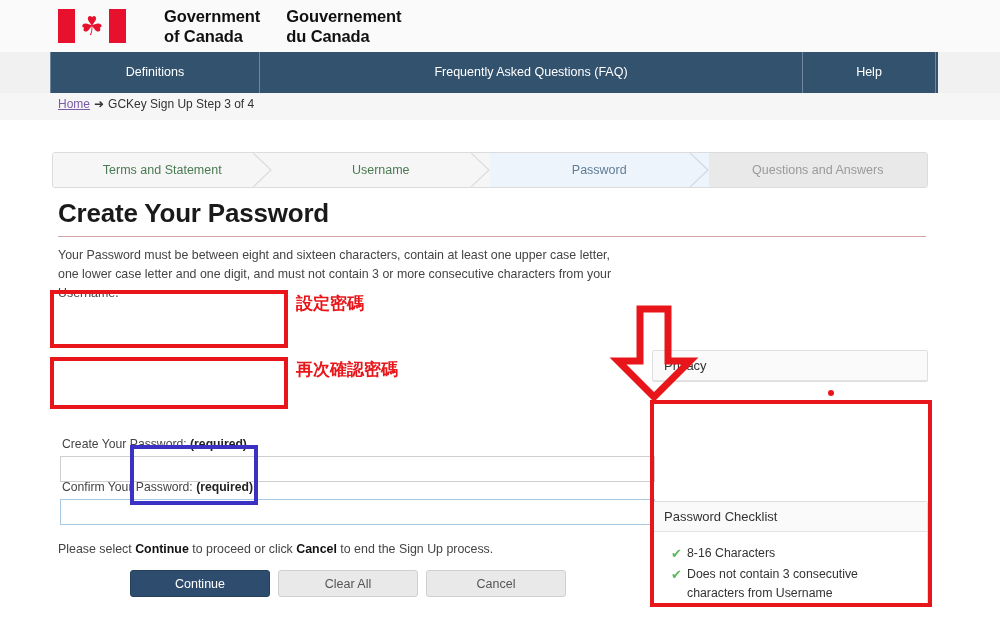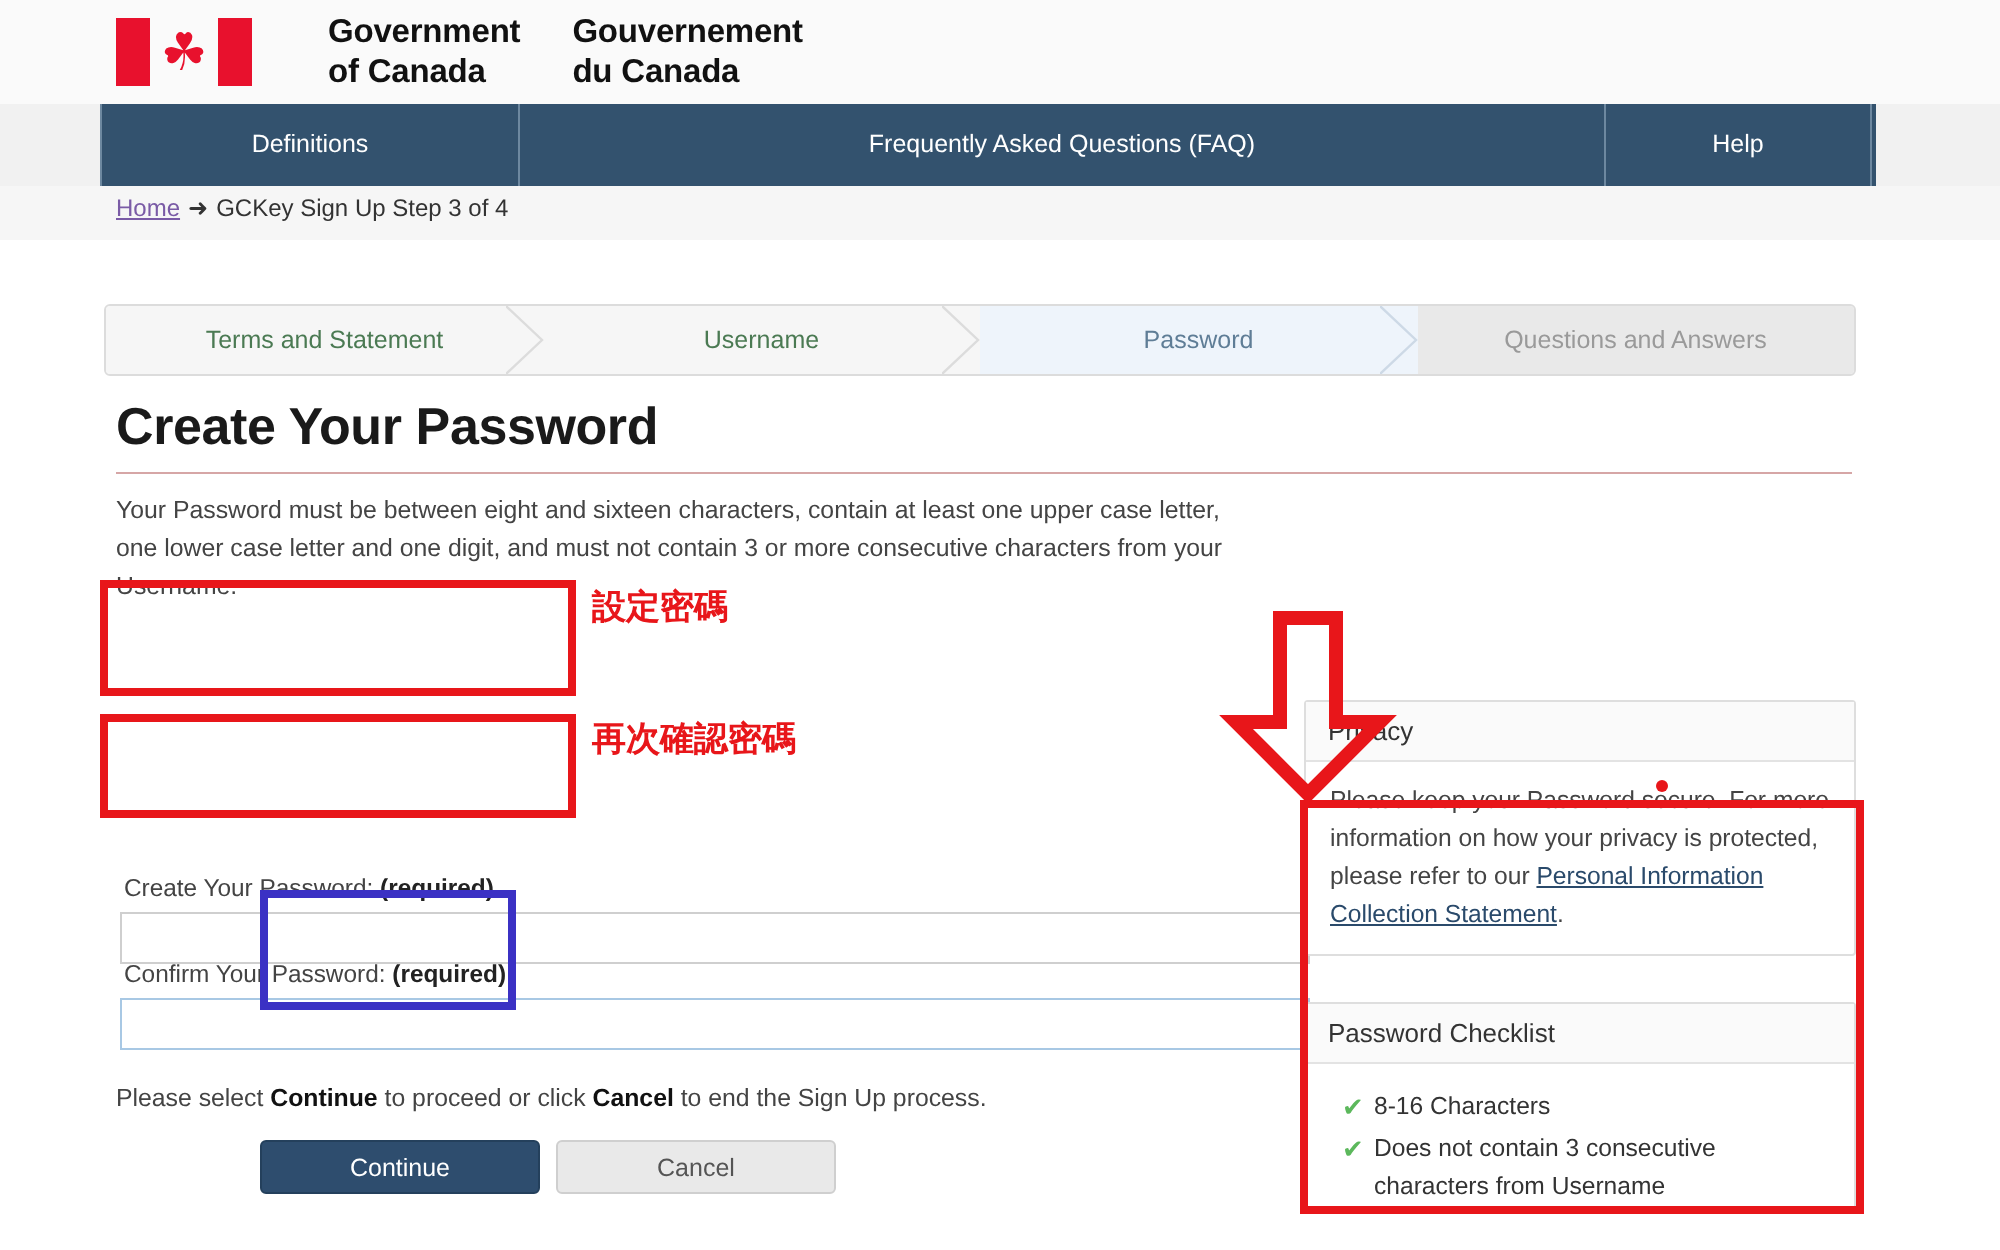--- a/index.html
+++ b/index.html
@@ -246,28 +246,26 @@
     </div>
     <input type="password" placeholder="" style="">
   </div>
 
   <div class="helper">
     <span>Please select </span><b>Continue</b><span> to proceed or click </span><b>Cancel</b><span> to end the Sign Up process.</span>
   </div>
 
   <div class="btnrow">
     <div class="btn primary">Continue</div>
+    <div class="btn secondary">Clear All</div>
     <div class="btn secondary">Cancel</div>
   </div>
 
   <div class="panel privacy">
     <div class="phead">Privacy</div>
-    <div class="pbody">
-      <span>Please keep your Password secure. For more information on how your privacy is protected, please refer to our </span><a href="#">Personal Information Collection Statement</a><span>.</span>
-    </div>
   </div>
 
   <div class="panel checklist">
     <div class="phead">Password Checklist</div>
     <div class="pbody">
       <div class="cl-item">
         <span class="tick">✔</span>
         <span class="txt">8-16 Characters</span>
       </div>
       <div class="cl-item">

